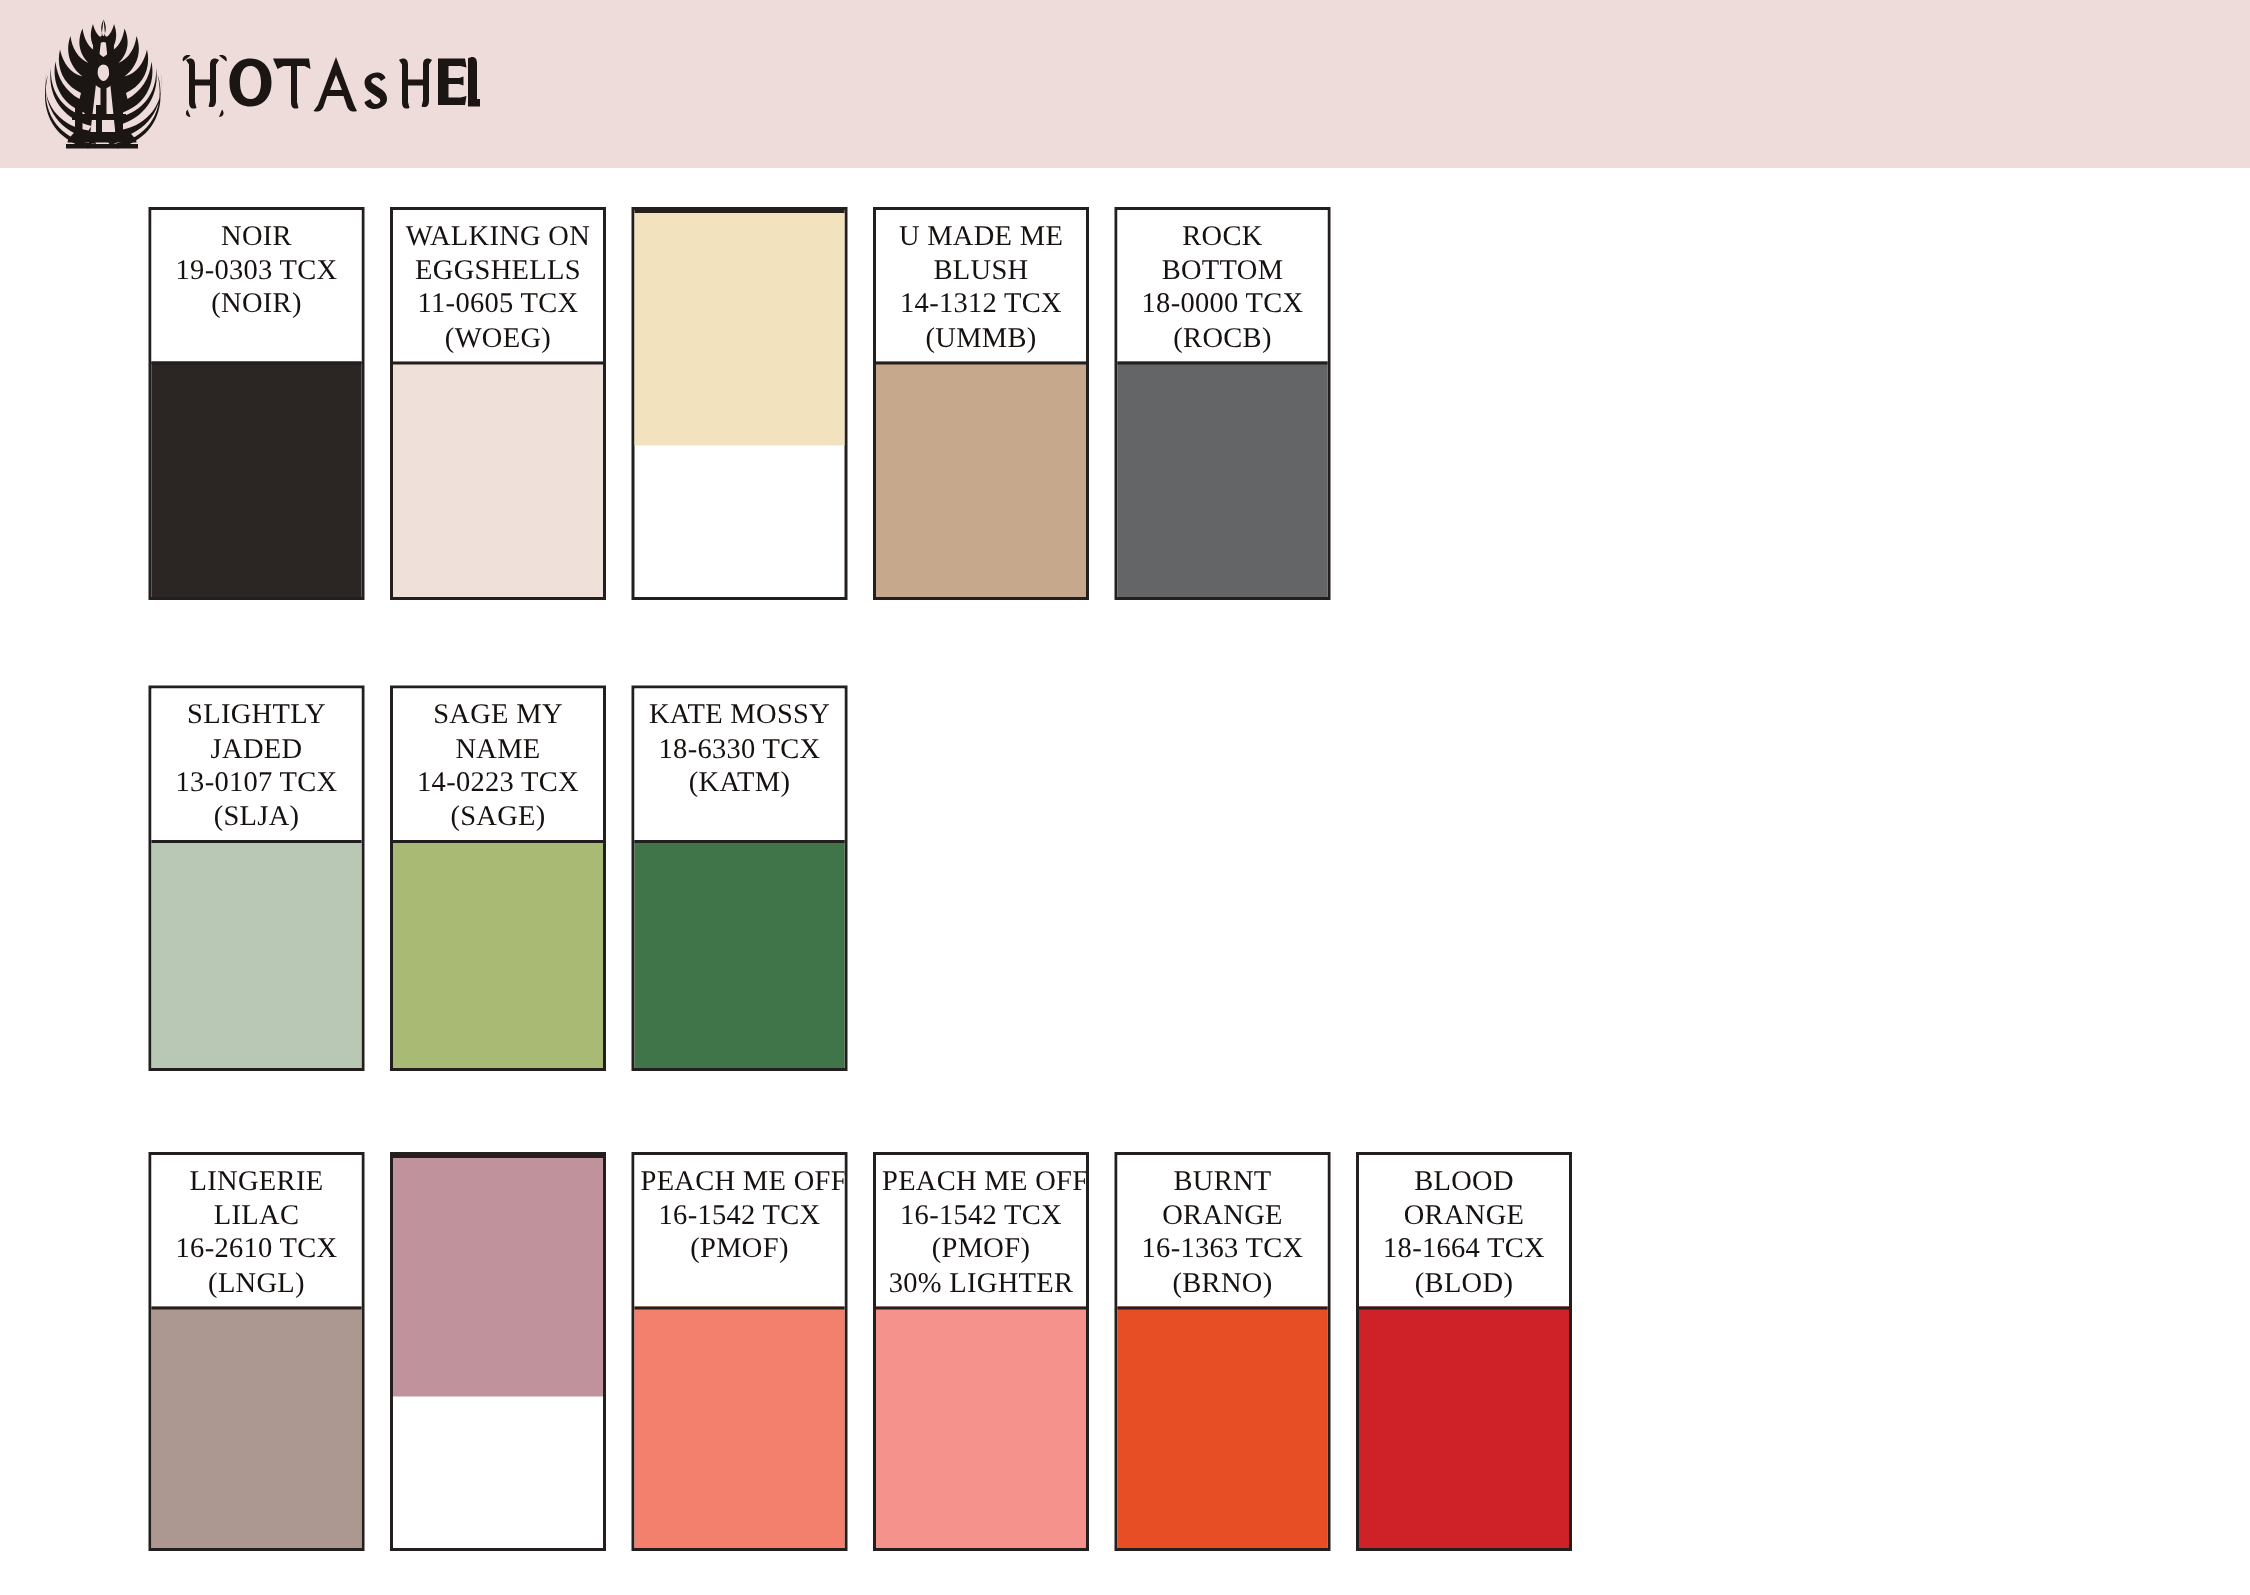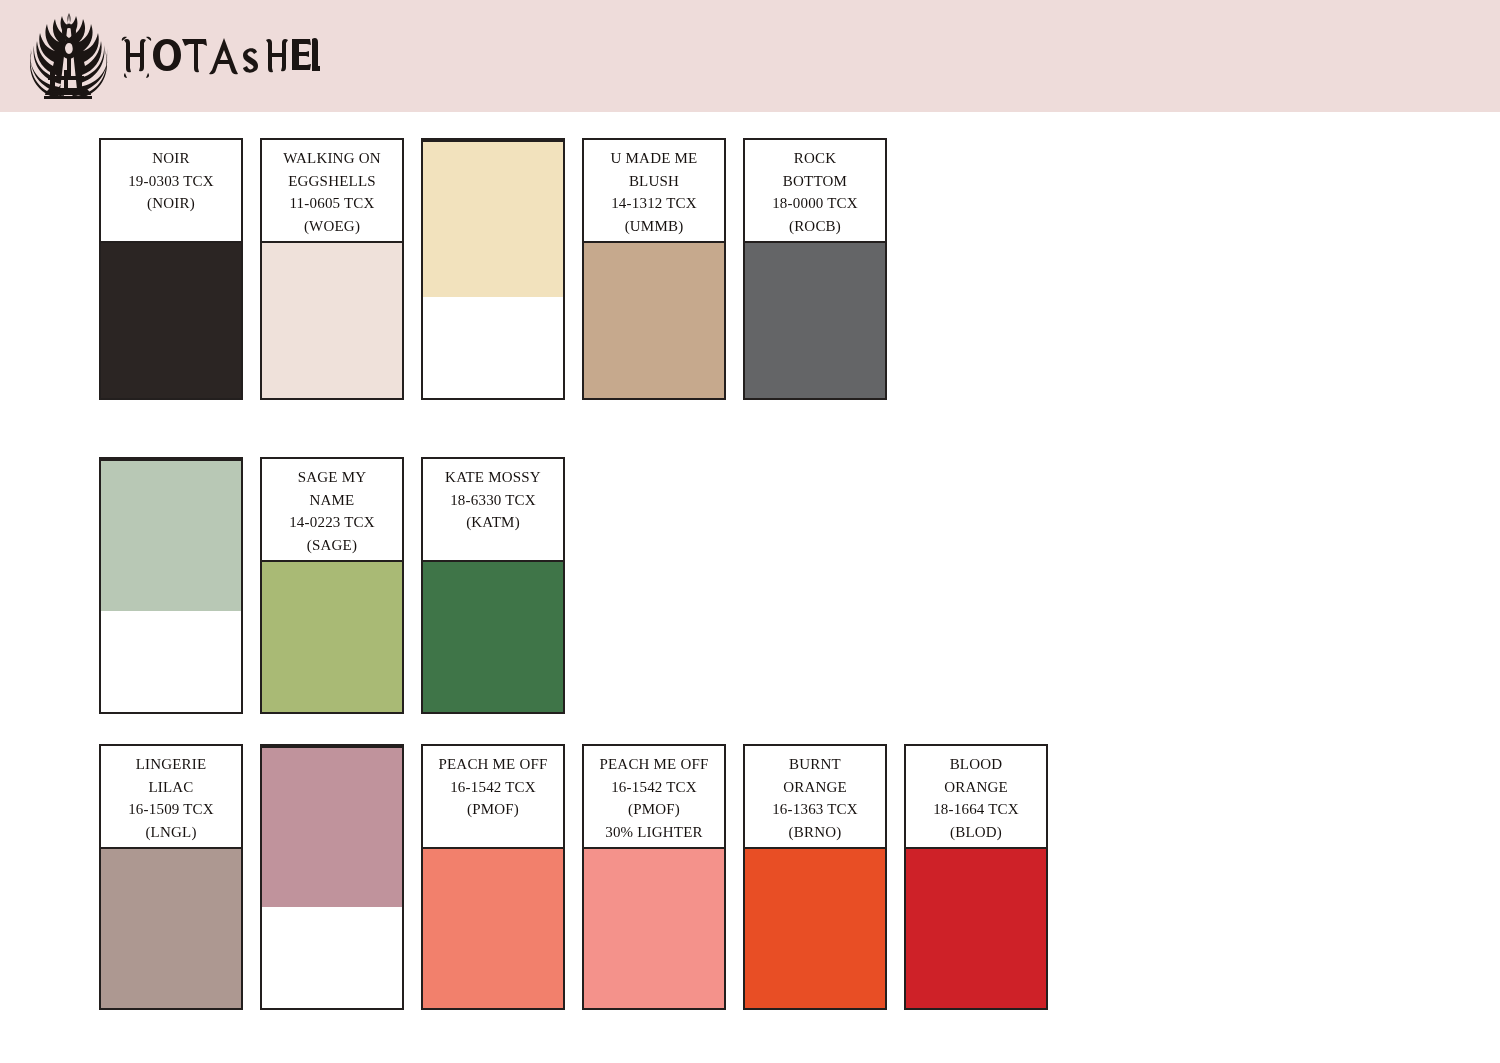--- a/index.html
+++ b/index.html
@@ -46,36 +46,36 @@
     height: 951px;
   }
   .swatch-row {
     position: absolute;
     left: 99px;
     display: flex;
     gap: 17px;
   }
   .row-1 { top: 26px; }
   .row-2 { top: 345px; }
-  .row-3 { top: 632px; border-radius: 29px; }
+  .row-3 { top: 656px; border-radius: 29px; }
 
   .swatch-card {
     width: 144px;
     border: 2px solid #231f1e;
     background: #ffffff;
     box-sizing: border-box;
     display: flex;
     flex-direction: column;
   }
   .swatch-label {
     height: 101px;
     box-sizing: border-box;
     padding: 7px 4px 0 4px;
     text-align: center;
-    font-size: 15px;
+    font-size: 19px;
     line-height: 22.5px;
     letter-spacing: 0.2px;
     color: #16110f;
     background: #ffffff;
     overflow: hidden;
   }
   .swatch-label .line {
     display: block;
     white-space: nowrap;
   }
@@ -168,20 +168,26 @@
           <span class="line">ROCK</span>
           <span class="line">BOTTOM</span>
           <span class="line">18-0000 TCX</span>
           <span class="line">(ROCB)</span>
         </div>
         <div class="swatch-chip" style="background: rgb(100, 101, 103);"></div>
       </div>
     </div>
   <div class="swatch-row row-2">
       <div class="swatch-card">
+        <div class="swatch-label">
+          <span class="line">SLIGHTLY</span>
+          <span class="line">JADED</span>
+          <span class="line">13-0107 TCX</span>
+          <span class="line">(SLJA)</span>
+        </div>
         <div class="swatch-chip" style="background: rgb(184, 200, 181);"></div>
       </div>
       <div class="swatch-card">
         <div class="swatch-label">
           <span class="line">SAGE MY</span>
           <span class="line">NAME</span>
           <span class="line">14-0223 TCX</span>
           <span class="line">(SAGE)</span>
         </div>
         <div class="swatch-chip" style="background: rgb(169, 186, 117);"></div>
@@ -193,21 +199,21 @@
           <span class="line">(KATM)</span>
         </div>
         <div class="swatch-chip" style="background: rgb(63, 117, 72);"></div>
       </div>
     </div>
   <div class="swatch-row row-3">
       <div class="swatch-card">
         <div class="swatch-label">
           <span class="line">LINGERIE</span>
           <span class="line">LILAC</span>
-          <span class="line">16-1509 TCX</span>
+          <span class="line">16-2610 TCX</span>
           <span class="line">(LNGL)</span>
         </div>
         <div class="swatch-chip" style="background: rgb(173, 152, 145);"></div>
       </div>
       <div class="swatch-card">
         <div class="swatch-chip" style="background: rgb(192, 147, 156);"></div>
       </div>
       <div class="swatch-card">
         <div class="swatch-label">
           <span class="line">PEACH ME OFF</span>

